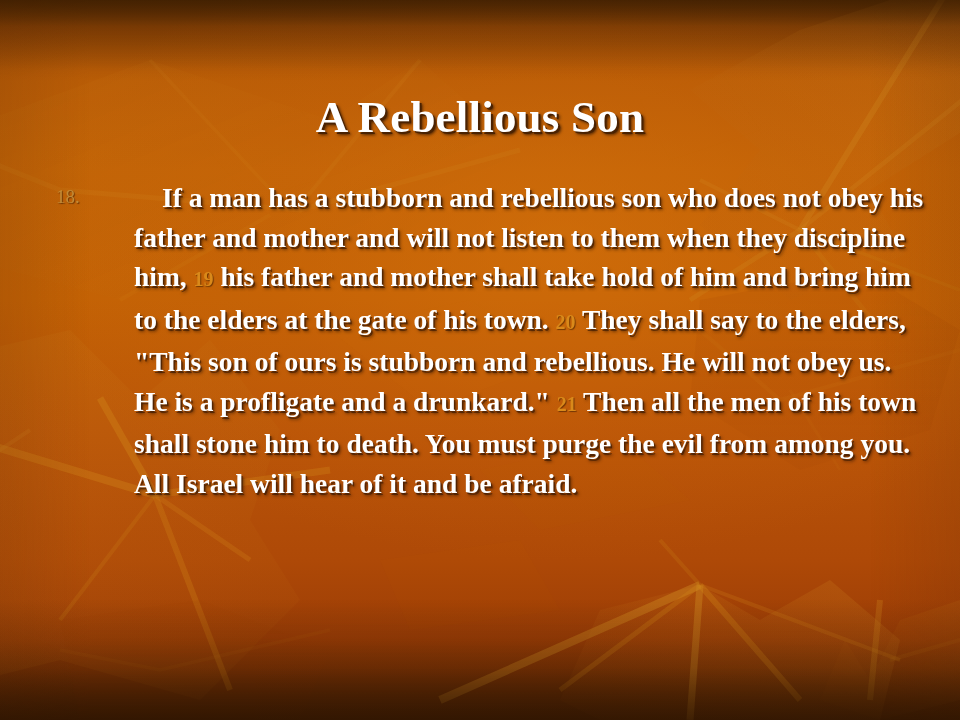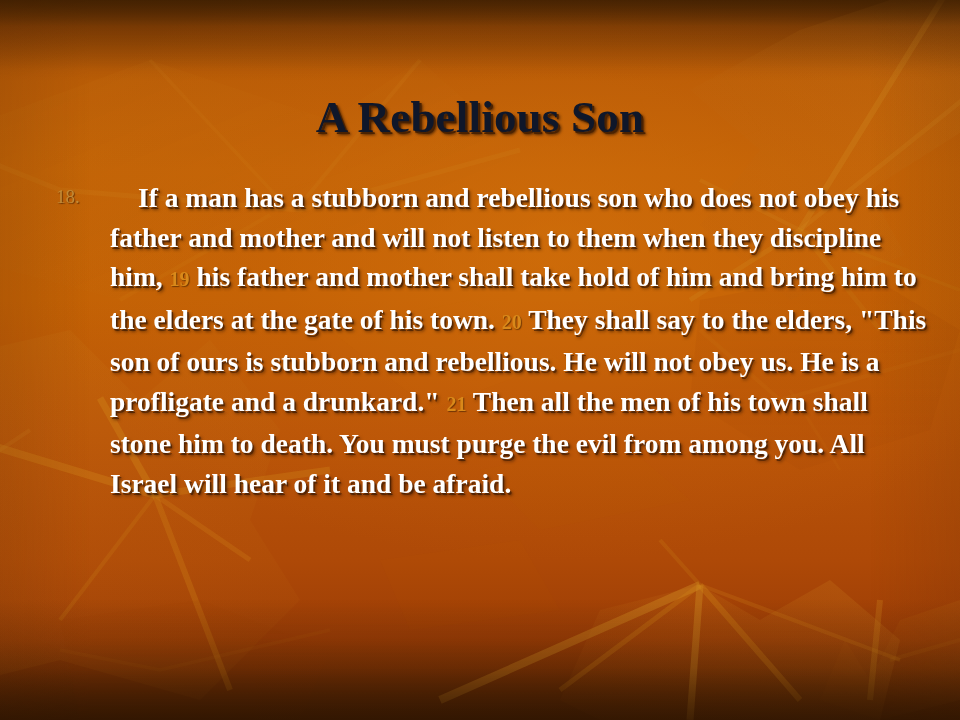--- a/index.html
+++ b/index.html
@@ -69,35 +69,36 @@
   
   #title {
     position: absolute;
     left: 0;
     top: 64px;
     width: 960px;
     text-align: center;
     font-size: 45px;
     font-weight: bold;
     line-height: 1.05;
-    color: #0f172a;
+    color: #ffffff;
     text-shadow:
       2px 2px 0 #4a2202,
       3px 3px 3px rgba(40,17,1,0.75);
     letter-spacing: 0.2px;
   }
 
   
   #body-block {
     position: absolute;
     left: 56px;
     top: 178px;
     width: 872px;
     display: flex;
     align-items: flex-start;
+    gap: 24px;
   }
   #marker {
     flex: 0 0 auto;
     width: 54px;
     font-size: 19px;
     color: #c18a37;
     line-height: 1;
     padding-top: 9px;
     text-shadow: 1px 1px 1px rgba(50,22,2,0.55);
   }

